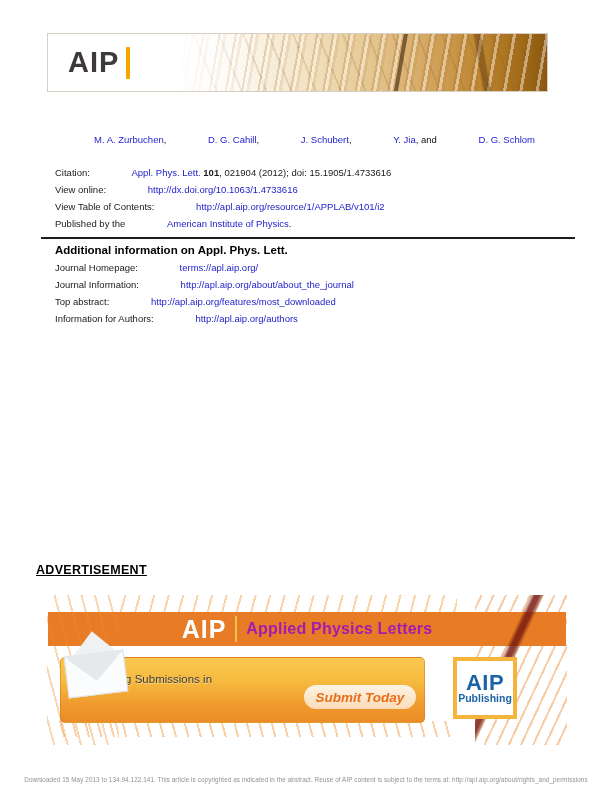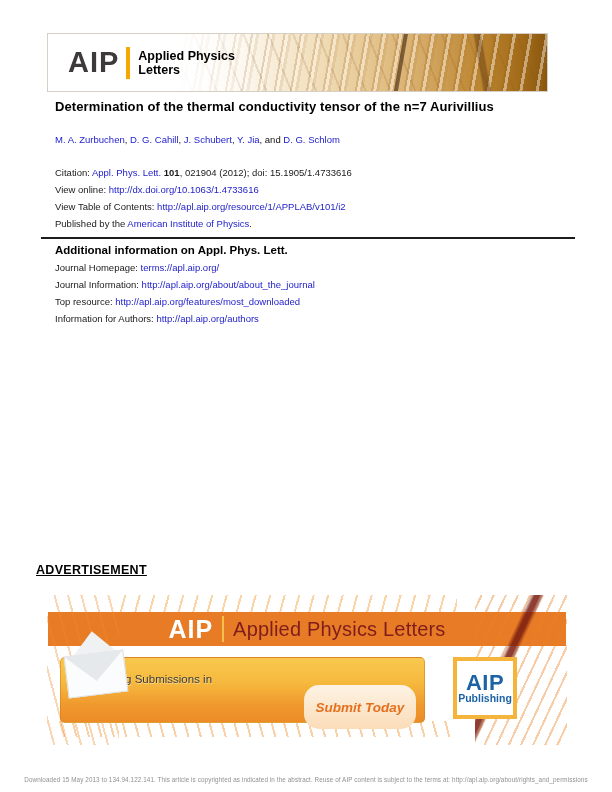--- a/index.html
+++ b/index.html
@@ -19,21 +19,21 @@
       repeating-linear-gradient(68deg,rgba(140,85,25,0) 0 12px,rgba(140,85,25,.16) 12px 14px,rgba(140,85,25,0) 14px 23px);}
   .banner-logo{position:absolute;left:20px;top:0;height:100%;display:flex;align-items:center;z-index:2;}
   .aip-logo{font-size:29px;font-weight:bold;color:#3e3a3c;letter-spacing:1px;line-height:1;}
   .gold-bar{display:inline-block;width:4px;height:32px;background:#f5a800;margin:0 8px 0 7px;}
   .journal-name{font-size:12.5px;font-weight:bold;color:#000;line-height:14px;}
 
   
   .title{position:absolute;left:55px;top:99px;width:510px;font-size:13px;font-weight:bold;
          color:#000;line-height:16px;letter-spacing:.1px;}
   .authors{position:absolute;left:55px;top:134px;font-size:9.5px;}
-  .link{color:#2222cc;text-decoration:none;cursor:pointer;}
+  .link{color:#2222cc;text-decoration:none;cursor:pointer;margin-left:39px;}
   .meta{position:absolute;left:55px;font-size:9.5px;color:#1a1a1a;}
   .bold{font-weight:bold;margin-top:24px;}
 
   .rule{position:absolute;left:41px;top:237px;width:534px;height:2px;background:#1c1c1c;}
 
   .add-heading{position:absolute;left:55px;top:244px;font-size:11.5px;font-weight:bold;color:#000;}
   .info{position:absolute;left:55px;font-size:9.5px;color:#1a1a1a;}
 
   
   .ad-label{position:absolute;left:36px;top:563px;font-size:12.5px;font-weight:bold;
@@ -48,38 +48,38 @@
       linear-gradient(115deg,transparent 34%,rgba(122,28,16,.85) 37%,rgba(122,28,16,.85) 40%,transparent 43%),
       repeating-linear-gradient(115deg,rgba(235,130,35,0) 0 5px,rgba(235,130,35,.4) 5px 7px,rgba(255,255,255,0) 7px 11px);}
   .ad-streaks-bottom{position:absolute;left:10px;top:126px;width:400px;height:16px;z-index:2;
     background:repeating-linear-gradient(75deg,rgba(238,140,40,0) 0 6px,rgba(238,140,40,.4) 6px 8px,rgba(255,255,255,0) 8px 12px);}
 
   .ad-band{position:absolute;left:1px;right:1px;top:17px;height:34px;background:#e87b25;z-index:1;}
   .ad-band-content{position:absolute;left:0;right:0;top:17px;height:34px;z-index:3;
     display:flex;align-items:center;justify-content:center;}
   .ad-aip{font-size:25px;font-weight:600;color:#ffffff;letter-spacing:1px;line-height:1;}
   .ad-band-bar{display:inline-block;width:2px;height:26px;background:#f3c04a;margin:0 9px;}
-  .ad-journal{font-size:20px;font-weight:normal;color:#7f1d1d;letter-spacing:.2px;}
+  .ad-journal{font-size:16px;font-weight:bold;color:#a21caf;letter-spacing:.2px;}
 
   .envelope{position:absolute;left:16px;top:36px;width:66px;height:70px;z-index:4;transform:rotate(-7deg);}
   .env-body{position:absolute;left:2px;top:22px;width:60px;height:42px;background:#fbfcfd;
             border:1px solid #dcdfe2;box-sizing:border-box;}
   .env-flap{position:absolute;left:2px;top:22px;width:0;height:0;
             border-left:30px solid transparent;border-right:30px solid transparent;
             border-top:28px solid #e6e9ec;}
   .env-top{position:absolute;left:10px;top:0;width:0;height:0;
            border-left:23px solid transparent;border-right:23px solid transparent;
            border-bottom:24px solid #eff1f3;}
 
   .promo-box{position:absolute;left:13px;top:62px;width:365px;height:66px;z-index:3;
     border-radius:5px;box-sizing:border-box;border:1px solid rgba(205,125,35,.55);
     background:linear-gradient(180deg,#f9c84f 0%,#f6b93e 38%,#f09a2e 72%,#ec8b26 100%);}
   .promo-text{position:absolute;left:20px;top:12px;font-size:11.5px;line-height:19px;color:#3a3a3a;
     text-shadow:.5px .5px 0 rgba(255,255,255,.45);}
-  .cta-pill{position:absolute;left:243px;top:27px;width:112px;height:44px;border-radius:15px;
+  .cta-pill{position:absolute;left:243px;top:27px;width:112px;height:24px;border-radius:15px;
     background:linear-gradient(180deg,#fdf3e4,#fbdcb8);border:2px solid #fceas2;
     border-color:#fcead3;display:flex;align-items:center;justify-content:center;cursor:pointer;}
   .cta-pill span{font-size:13.5px;font-weight:bold;font-style:italic;color:#e4701e;}
 
   .pub-box{position:absolute;left:406px;top:62px;width:64px;height:62px;z-index:3;
     background:#ffffff;border:4px solid #f5b43b;box-sizing:border-box;
     display:flex;flex-direction:column;align-items:center;justify-content:center;}
   .pub-aip{font-size:22px;font-weight:bold;color:#1c63a5;line-height:20px;letter-spacing:.5px;}
   .pub-name{font-size:10.5px;font-weight:bold;color:#1c63a5;line-height:11px;}
 
@@ -90,50 +90,45 @@
 </head>
 <body>
 
 <div class="page">
 
   <div class="banner">
     <div class="banner-swirls"></div>
     <div class="banner-logo">
       <span class="aip-logo">AIP</span>
       <span class="gold-bar"></span>
-      <span class="journal-name">
-        <div>Applied Physics</div>
-        <div>Letters</div>
-      </span>
     </div>
   </div>
 
   <div class="title">
-    <div>Determination of the thermal conductivity tensor of the n=7 Aurivillius</div>
   </div>
 
   <div class="authors"><span class="link">M. A. Zurbuchen</span><span>, </span><span class="link">D. G. Cahill</span><span>, </span><span class="link">J. Schubert</span><span>, </span><span class="link">Y. Jia</span><span>, and </span><span class="link">D. G. Schlom</span></div>
 
   <div class="meta" style="top:167px;"><span>Citation: </span><span class="link">Appl. Phys. Lett. </span><span class="bold">101</span><span>, 021904 (2012); doi: 15.1905/1.4733616</span></div>
 
   <div class="meta" style="top:184px;"><span>View online: </span><span class="link">http://dx.doi.org/10.1063/1.4733616</span></div>
 
   <div class="meta" style="top:201px;"><span>View Table of Contents: </span><span class="link">http://apl.aip.org/resource/1/APPLAB/v101/i2</span></div>
 
   <div class="meta" style="top:218px;"><span>Published by the </span><span class="link">American Institute of Physics</span><span>.</span></div>
 
   <div class="rule"></div>
 
   <div class="add-heading">Additional information on Appl. Phys. Lett.</div>
 
   <div class="info" style="top:262px;"><span>Journal Homepage: </span><span class="link">terms://apl.aip.org/</span></div>
 
   <div class="info" style="top:279px;"><span>Journal Information: </span><span class="link">http://apl.aip.org/about/about_the_journal</span></div>
 
-  <div class="info" style="top:296px;"><span>Top resource: </span><span class="link">http://apl.aip.org/features/most_downloaded</span></div>
+  <div class="info" style="top:296px;"><span>Top abstract: </span><span class="link">http://apl.aip.org/features/most_downloaded</span></div>
 
   <div class="info" style="top:313px;"><span>Information for Authors: </span><span class="link">http://apl.aip.org/authors</span></div>
 
   <div class="ad-label">ADVERTISEMENT</div>
 
   <div class="ad">
     <div class="ad-streaks-top"></div>
     <div class="ad-band"></div>
     <div class="ad-streaks-left"></div>
     <div class="ad-streaks-right"></div>

